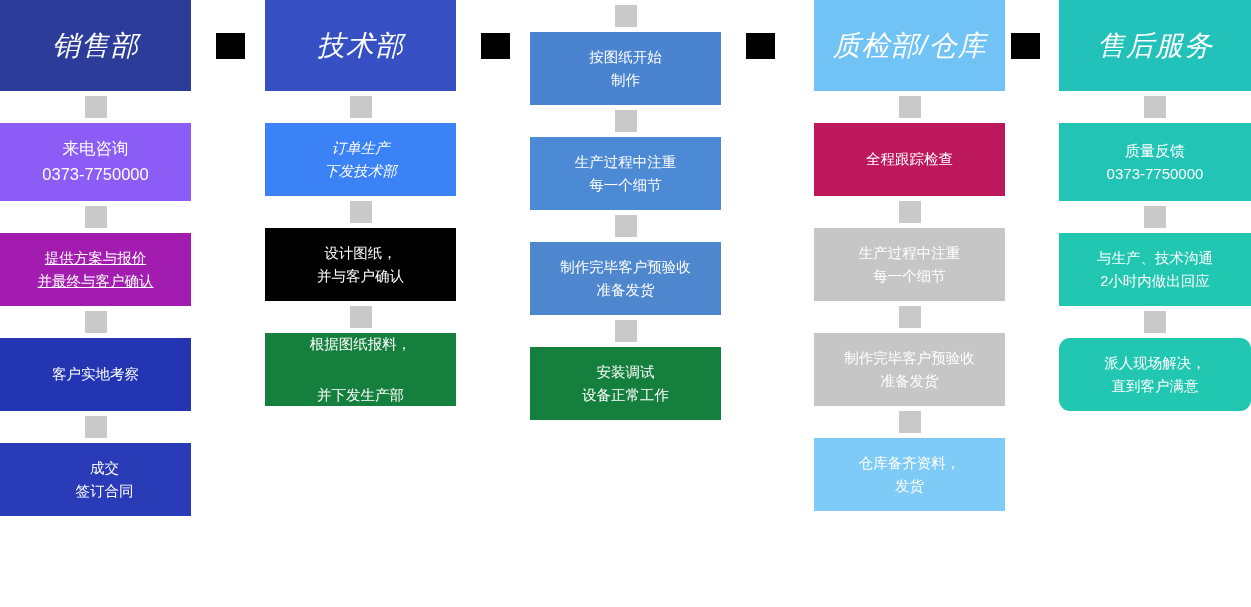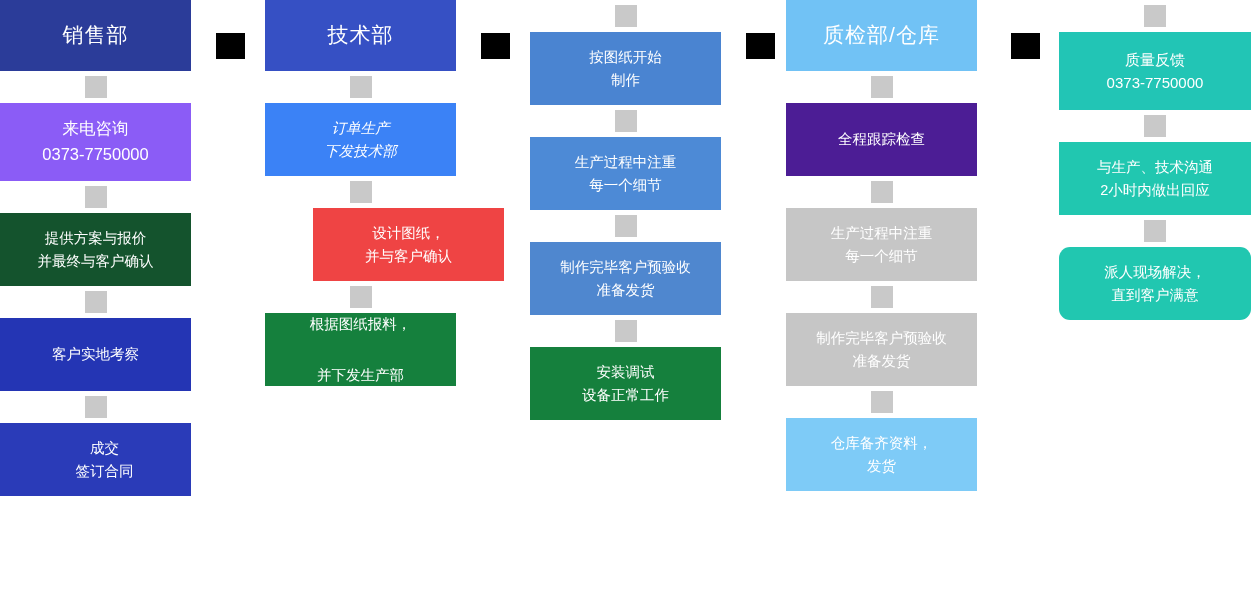--- a/index.html
+++ b/index.html
@@ -19,43 +19,44 @@
     height: 607px;
   }
   .column {
     position: absolute;
     top: 0;
     width: 191px;
   }
   .col-0 { left: 0px; }
   .col-1 { left: 265px; }
   .col-2 { left: 530px; }
-  .col-3 { left: 786px; }
+  .col-3 { left: 814px; }
   .col-4 { left: 1059px; }
   .col-4 .card { width: 192px; }
 
   .card {
     width: 191px;
     box-sizing: border-box;
     color: #ffffff;
     text-align: center;
     display: flex;
     flex-direction: column;
     align-items: center;
     justify-content: center;
     line-height: 1.55;
   }
   .card .line {
     display: block;
     white-space: nowrap;
   }
   .header-card {
-    height: 71px;
-    font-size: 21px;
+    height: 91px;
+    font-size: 28px;
     letter-spacing: 1px;
+    font-style: italic;
   }
   .step-card {
     height: 73px;
     font-size: 14.5px;
   }
   .step-card.tall {
     height: 78px;
   }
 
   
@@ -102,21 +103,21 @@
       <div class="vconn">
         <span></span>
       </div>
       <div class="card step-card tall" style="background: #8b5cf6; font-size: 16.5px;">
         <span class="line">来电咨询</span>
         <span class="line">0373-7750000</span>
       </div>
       <div class="vconn">
         <span></span>
       </div>
-      <div class="card step-card" style="background: #14532d;">
+      <div class="card step-card" style="background: #a21caf; text-decoration: underline;">
         <span class="line">提供方案与报价</span>
         <span class="line">并最终与客户确认</span>
       </div>
       <div class="vconn">
         <span></span>
       </div>
       <div class="card step-card" style="background: rgb(36, 53, 180);">
         <span class="line">客户实地考察</span>
       </div>
       <div class="vconn">
@@ -134,21 +135,21 @@
       <div class="vconn">
         <span></span>
       </div>
       <div class="card step-card" style="background: #3b82f6; font-style: italic;">
         <span class="line">订单生产</span>
         <span class="line">下发技术部</span>
       </div>
       <div class="vconn">
         <span></span>
       </div>
-      <div class="card step-card" style="background: #ef4444; margin-left: 48px;">
+      <div class="card step-card" style="background: #000000;">
         <span class="line">设计图纸，</span>
         <span class="line">并与客户确认</span>
       </div>
       <div class="vconn">
         <span></span>
       </div>
       <div class="card step-card" style="background: #15803d; justify-content: space-between;">
         <span class="line">根据图纸报料，</span>
         <span class="line">并下发生产部</span>
       </div>
@@ -183,21 +184,21 @@
         <span class="line">设备正常工作</span>
       </div>
     </div>
     <div class="column col-3">
       <div class="card header-card" style="background: rgb(113, 194, 245);">
         <span class="line">质检部/仓库</span>
       </div>
       <div class="vconn">
         <span></span>
       </div>
-      <div class="card step-card" style="background: #4c1d95;">
+      <div class="card step-card" style="background: #be185d;">
         <span class="line">全程跟踪检查</span>
       </div>
       <div class="vconn">
         <span></span>
       </div>
       <div class="card step-card" style="background: rgb(198, 198, 198);">
         <span class="line">生产过程中注重</span>
         <span class="line">每一个细节</span>
       </div>
       <div class="vconn">
@@ -209,20 +210,23 @@
       </div>
       <div class="vconn">
         <span></span>
       </div>
       <div class="card step-card" style="background: rgb(126, 203, 247);">
         <span class="line">仓库备齐资料，</span>
         <span class="line">发货</span>
       </div>
     </div>
     <div class="column col-4">
+      <div class="card header-card" style="background: rgb(34, 194, 187);">
+        <span class="line">售后服务</span>
+      </div>
       <div class="vconn">
         <span></span>
       </div>
       <div class="card step-card tall" style="background: rgb(34, 197, 181); font-size: 15px;">
         <span class="line">质量反馈</span>
         <span class="line">0373-7750000</span>
       </div>
       <div class="vconn">
         <span></span>
       </div>

